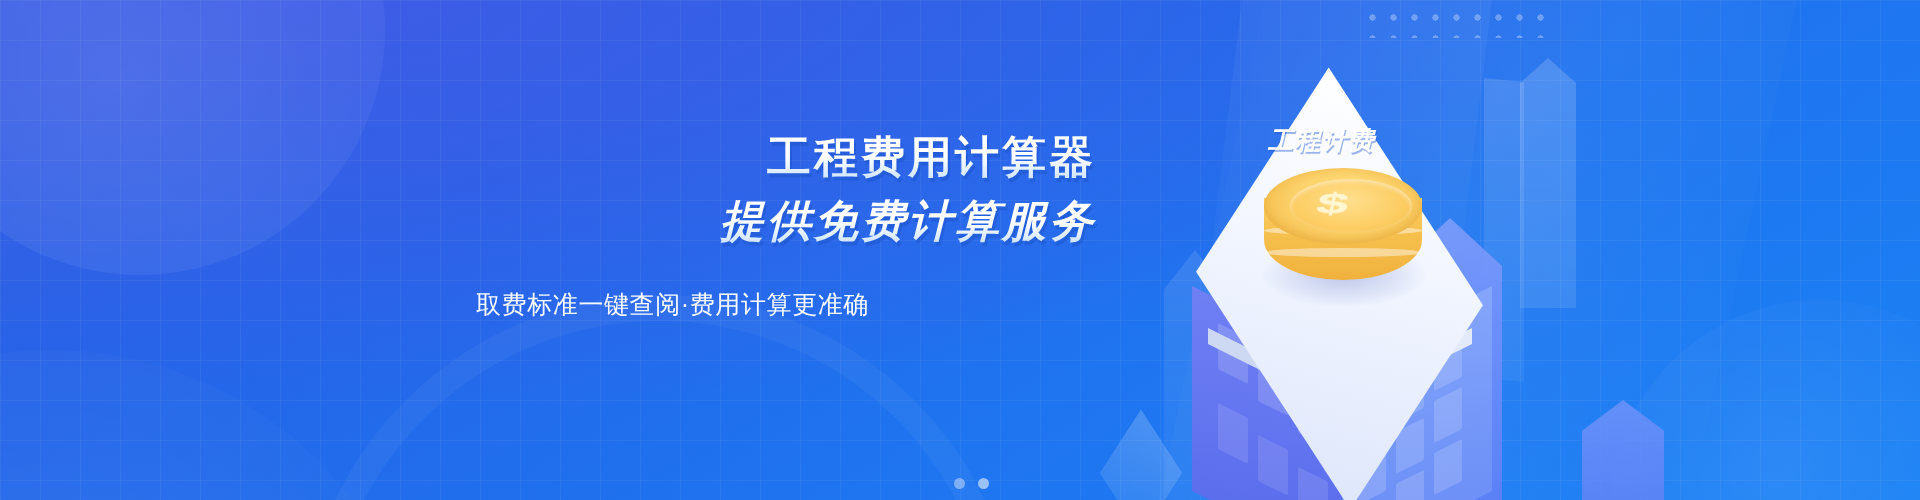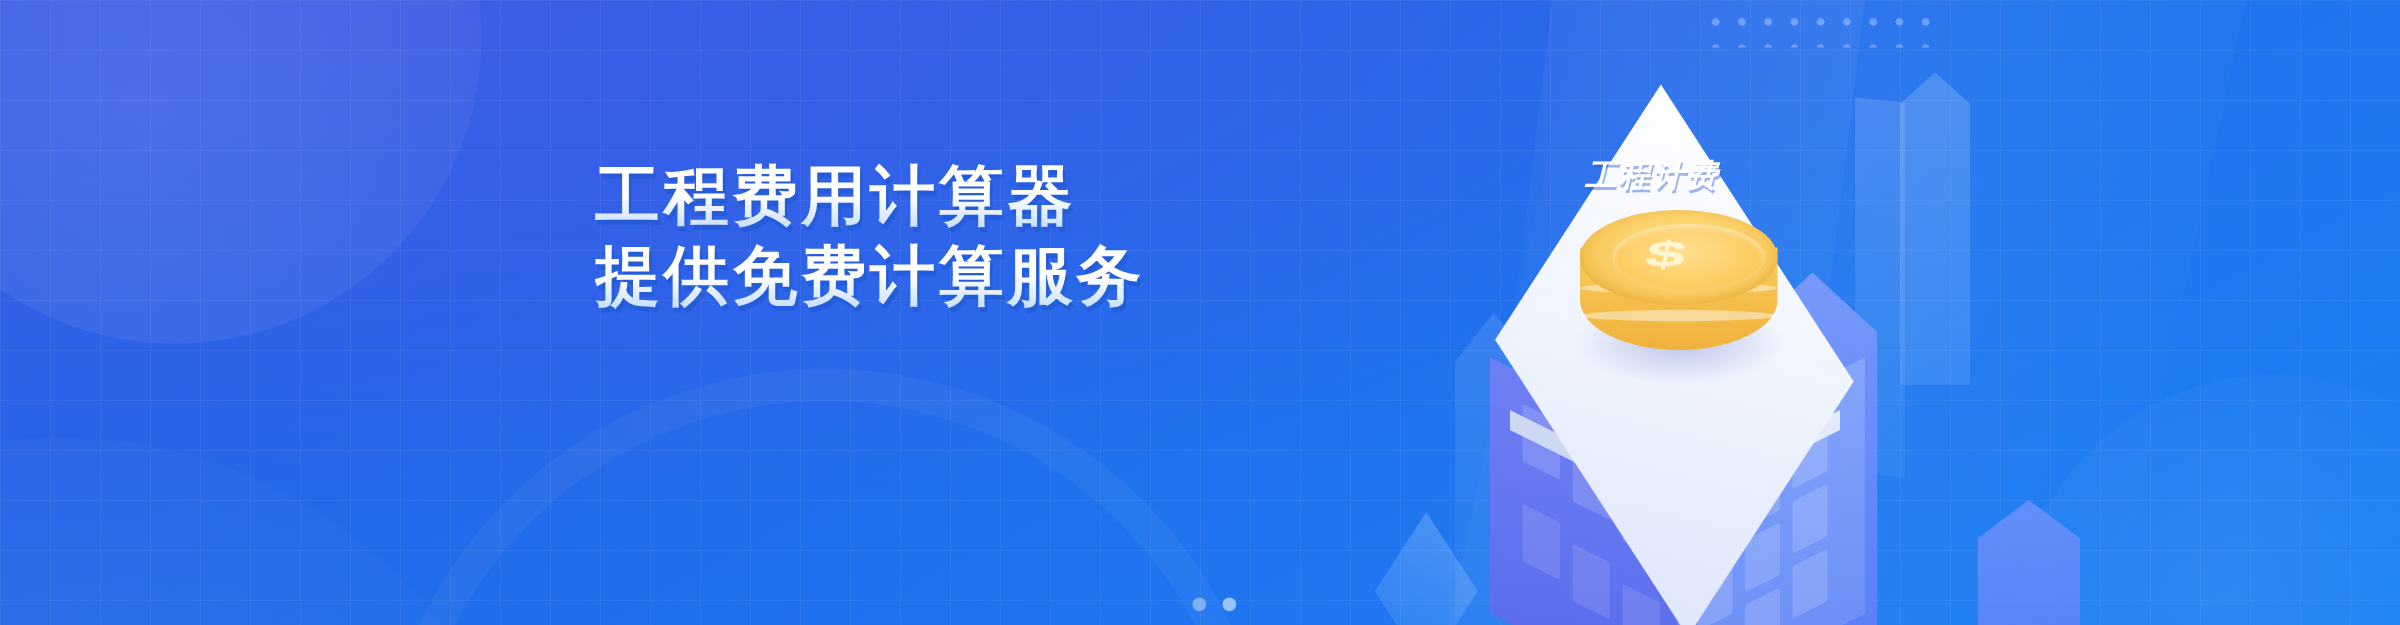--- a/index.html
+++ b/index.html
@@ -56,31 +56,32 @@
     position:absolute;left:1215px;top:-40px;width:250px;height:520px;
     background:linear-gradient(180deg, rgba(255,255,255,.055), rgba(255,255,255,0) 85%);
     transform:skewX(-7deg);
   }
 
   
   #copy{position:absolute;left:476px;top:128px;width:620px;}
 
   .headline{
     font-weight:bold;
-    font-size:52px;
+    font-size:44px;
     line-height:58px;
     letter-spacing:3px;
     margin:0;
     background:linear-gradient(180deg,#ffffff 0%,#ffffff 48%,#dcebff 78%,#bfd9fb 100%);
     -webkit-background-clip:text;background-clip:text;
     color:transparent;-webkit-text-fill-color:transparent;
     filter:drop-shadow(2px 4px 0 rgba(30,86,206,.55));
     white-space:nowrap;
-  }
-  .headline.l2{margin-top:6px;}
+    text-align:right;
+  }
+  .headline.l2{margin-top:6px;font-style:italic;}
 
   .sub{
     margin:0;color:#ffffff;font-size:25px;line-height:40px;letter-spacing:.6px;
     white-space:nowrap;opacity:.97;
   }
   #sublines{margin-top:34px;}
 
   
   #art{position:absolute;left:1080px;top:0;width:620px;height:500px;}
 
@@ -217,20 +218,21 @@
   <div class="circle-bl"></div>
   <div class="circle-r"></div>
   <div class="glow-sweep"></div>
   <div class="beam"></div>
   <div class="dot-grid"></div>
 
   <div id="copy">
     <h1 class="headline l1">工程费用计算器</h1>
     <h1 class="headline l2">提供免费计算服务</h1>
     <div id="sublines">
+      <p class="sub">取费标准一键查阅·费用计算更准确</p>
     </div>
   </div>
 
   <div id="art">
 
     <div class="t-left"></div>
     <div class="cube-b"></div>
     <div class="t-tall2"></div>
     <div class="t-tall"></div>
     <div class="cube-a"></div>

